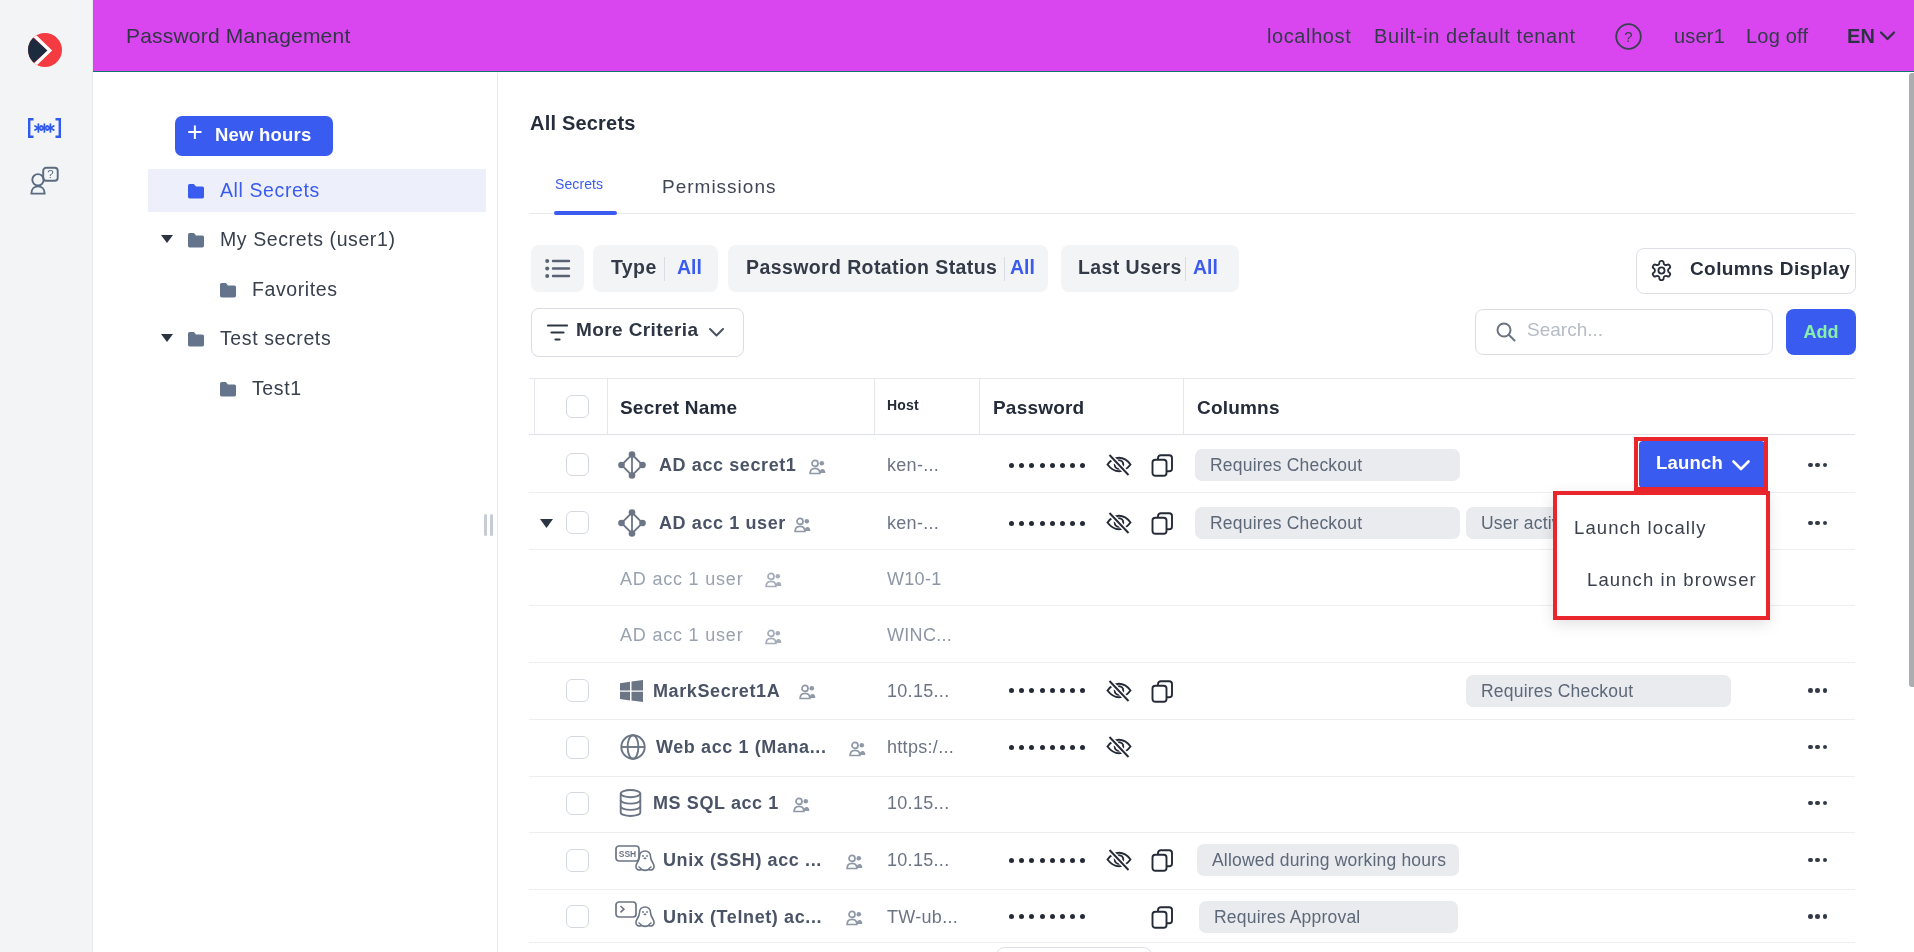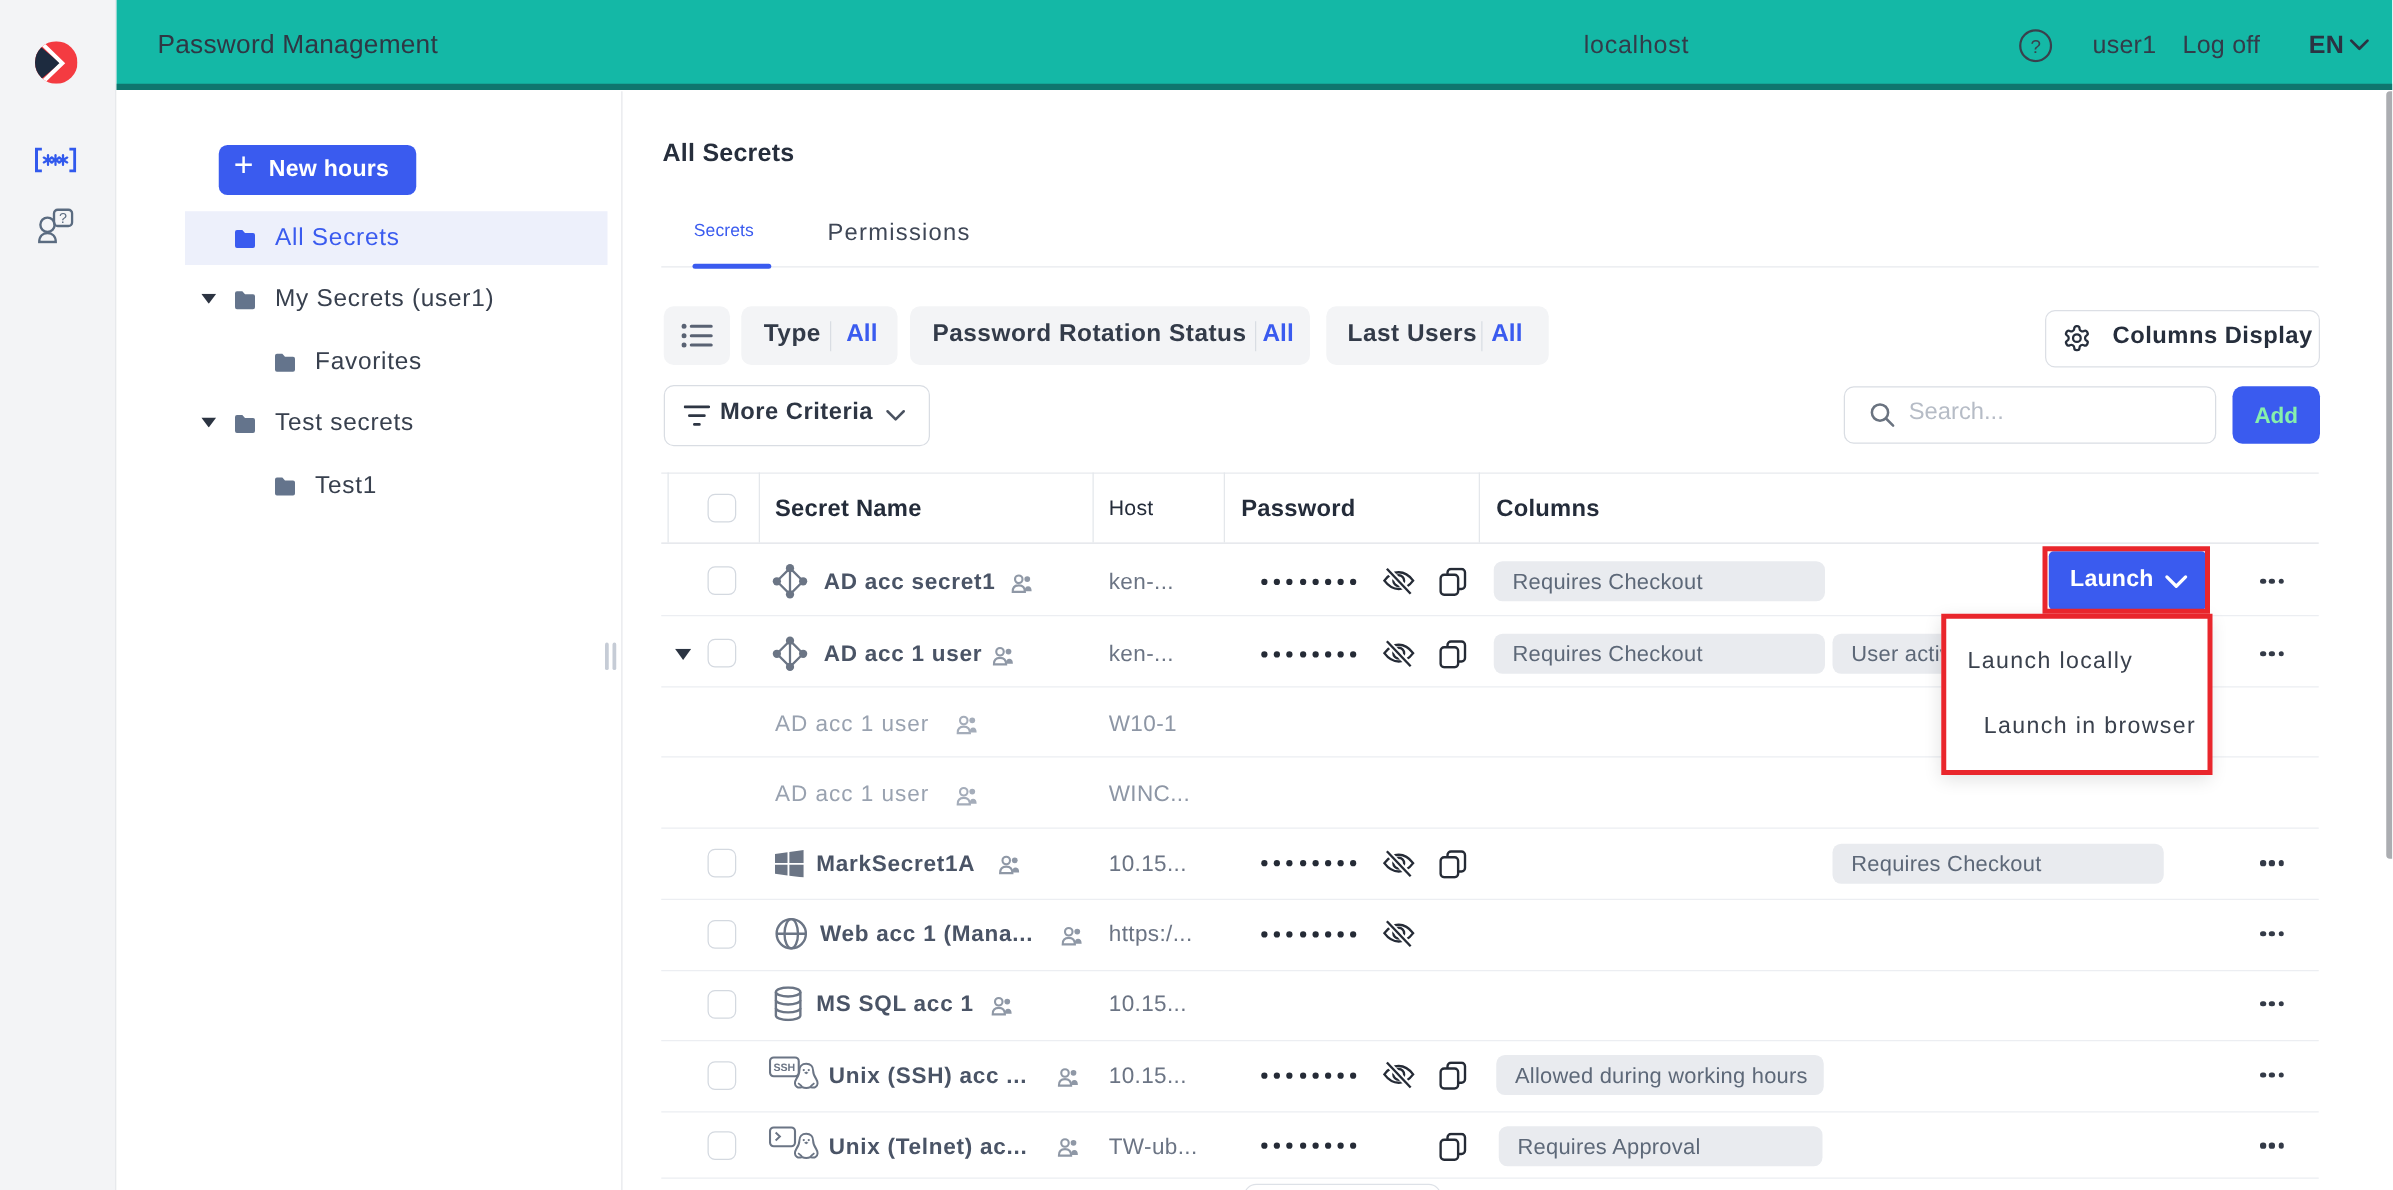--- a/index.html
+++ b/index.html
@@ -3,21 +3,21 @@
 <meta charset="utf-8">
 <style>
   * { margin:0; padding:0; box-sizing:border-box; }
   html,body { width:1914px; height:952px; overflow:hidden; }
   body { font-family:"Liberation Sans", sans-serif; background:#fff; }
   #app { position:relative; width:1914px; height:952px; overflow:hidden; background:#fff; }
   .abs { position:absolute; }
   
   #rail { left:0; top:0; width:93px; height:952px; background:#f3f4f6; border-right:1px solid #e7e9ec; z-index:5; }
   
-  #hdr { left:93px; top:0; width:1821px; height:72px; background:#14b8a6; border-bottom:5px solid #0f766e; z-index:4; }
+  #hdr { left:93px; top:0; width:1821px; height:72px; background:#d946ef; border-bottom:1px solid #0f766e; z-index:4; }
   #hdr .t { position:absolute; top:0; height:72px; line-height:72px; color:#333b49; font-size:20px; letter-spacing:0.2px; white-space:nowrap; }
   
   .treerow { position:absolute; font-size:19.5px; letter-spacing:0.6px; white-space:nowrap; }
   
   .chip { position:absolute; height:47px; background:#f3f4f6; border-radius:8px; }
   .chipline { position:absolute; width:1px; background:#d9dde3; top:257px; height:24px; }
   .gchip { position:absolute; height:32px; line-height:32px; background:#e9ebef; border-radius:7px; color:#5d6878; font-size:17.5px; letter-spacing:0.2px; padding:0 15px; white-space:nowrap; overflow:hidden; }
   .checkbox { position:absolute; width:23px; height:23px; border:1.5px solid #d4d9e0; border-radius:6px; background:#fff; }
   .sep { position:absolute; left:529px; width:1326px; height:1px; background:#eceef2; }
   .hname { position:absolute; font-weight:bold; color:#4a5466; font-size:18px; letter-spacing:0.6px; white-space:nowrap; }
@@ -29,20 +29,21 @@
   .mdots i { width:4.6px; height:4.6px; background:#333a47; border-radius:50%; }
   .icn { position:absolute; }
 </style>
 </head>
 <body>
 <div id="app">
 
   <div class="abs" id="hdr">
     <div class="t" style="left:33px; font-size:21px; font-weight:500; color:#2f3744;">Password Management</div>
     <div class="t" style="left:1174px; letter-spacing:0.6px;">localhost</div>
+    <div class="t" style="left:1281px; letter-spacing:0.6px;">Built-in default tenant</div>
     <svg class="abs" style="left:1522px; top:23px;" width="27" height="27" viewBox="0 0 27 27">
       <circle cx="13.5" cy="13.5" r="12.3" fill="none" stroke="#39414d" stroke-width="1.8"></circle>
       <text x="13.5" y="19" font-size="15" fill="#39414d" text-anchor="middle" font-family="Liberation Sans">?</text>
     </svg>
     <div class="t" style="left:1581px;">user1</div>
     <div class="t" style="left:1653px;">Log off</div>
     <div class="t" style="left:1754px; font-weight:bold; color:#2b3342;">EN</div>
     <svg class="abs" style="left:1786px; top:30px;" width="17" height="12" viewBox="0 0 17 12">
       <polyline points="2,2.5 8.5,9 15,2.5" fill="none" stroke="#2b3342" stroke-width="2.2" stroke-linecap="round" stroke-linejoin="round"></polyline>
     </svg>
@@ -190,21 +191,21 @@
 
   <div class="abs" style="left:529px; top:378px; width:1326px; height:1px; background:#e8eaee;"></div>
   <div class="abs" style="left:529px; top:434px; width:1326px; height:1px; background:#dfe2e7;"></div>
   <div class="abs" style="left:534px; top:378px; width:1px; height:56px; background:#e4e7eb;"></div>
   <div class="abs" style="left:607px; top:378px; width:1px; height:56px; background:#e4e7eb;"></div>
   <div class="abs" style="left:874px; top:378px; width:1px; height:56px; background:#e4e7eb;"></div>
   <div class="abs" style="left:979px; top:378px; width:1px; height:56px; background:#e4e7eb;"></div>
   <div class="abs" style="left:1183px; top:378px; width:1px; height:56px; background:#e4e7eb;"></div>
   <div class="checkbox" style="left:566px; top:395px;"></div>
   <div class="abs" style="left:620px; top:397px; font-size:19px; font-weight:bold; letter-spacing:0.2px; color:#242c3a;">Secret Name</div>
-  <div class="abs" style="left:887px; top:397px; font-size:17px; font-weight:normal; letter-spacing:0.2px; color:#242c3a;">Host</div>
+  <div class="abs" style="left:887px; top:397px; font-size:14px; font-weight:bold; letter-spacing:0.2px; color:#242c3a;">Host</div>
   <div class="abs" style="left:993px; top:397px; font-size:19px; font-weight:bold; letter-spacing:0.2px; color:#242c3a;">Password</div>
   <div class="abs" style="left:1197px; top:397px; font-size:19px; font-weight:bold; letter-spacing:0.2px; color:#242c3a;">Columns</div>
 
   <div class="sep" style="top:492px;"></div>
   <div class="sep" style="top:549px;"></div>
   <div class="sep" style="top:605px;"></div>
   <div class="sep" style="top:662px;"></div>
   <div class="sep" style="top:719px;"></div>
   <div class="sep" style="top:776px;"></div>
   <div class="sep" style="top:832px;"></div>

